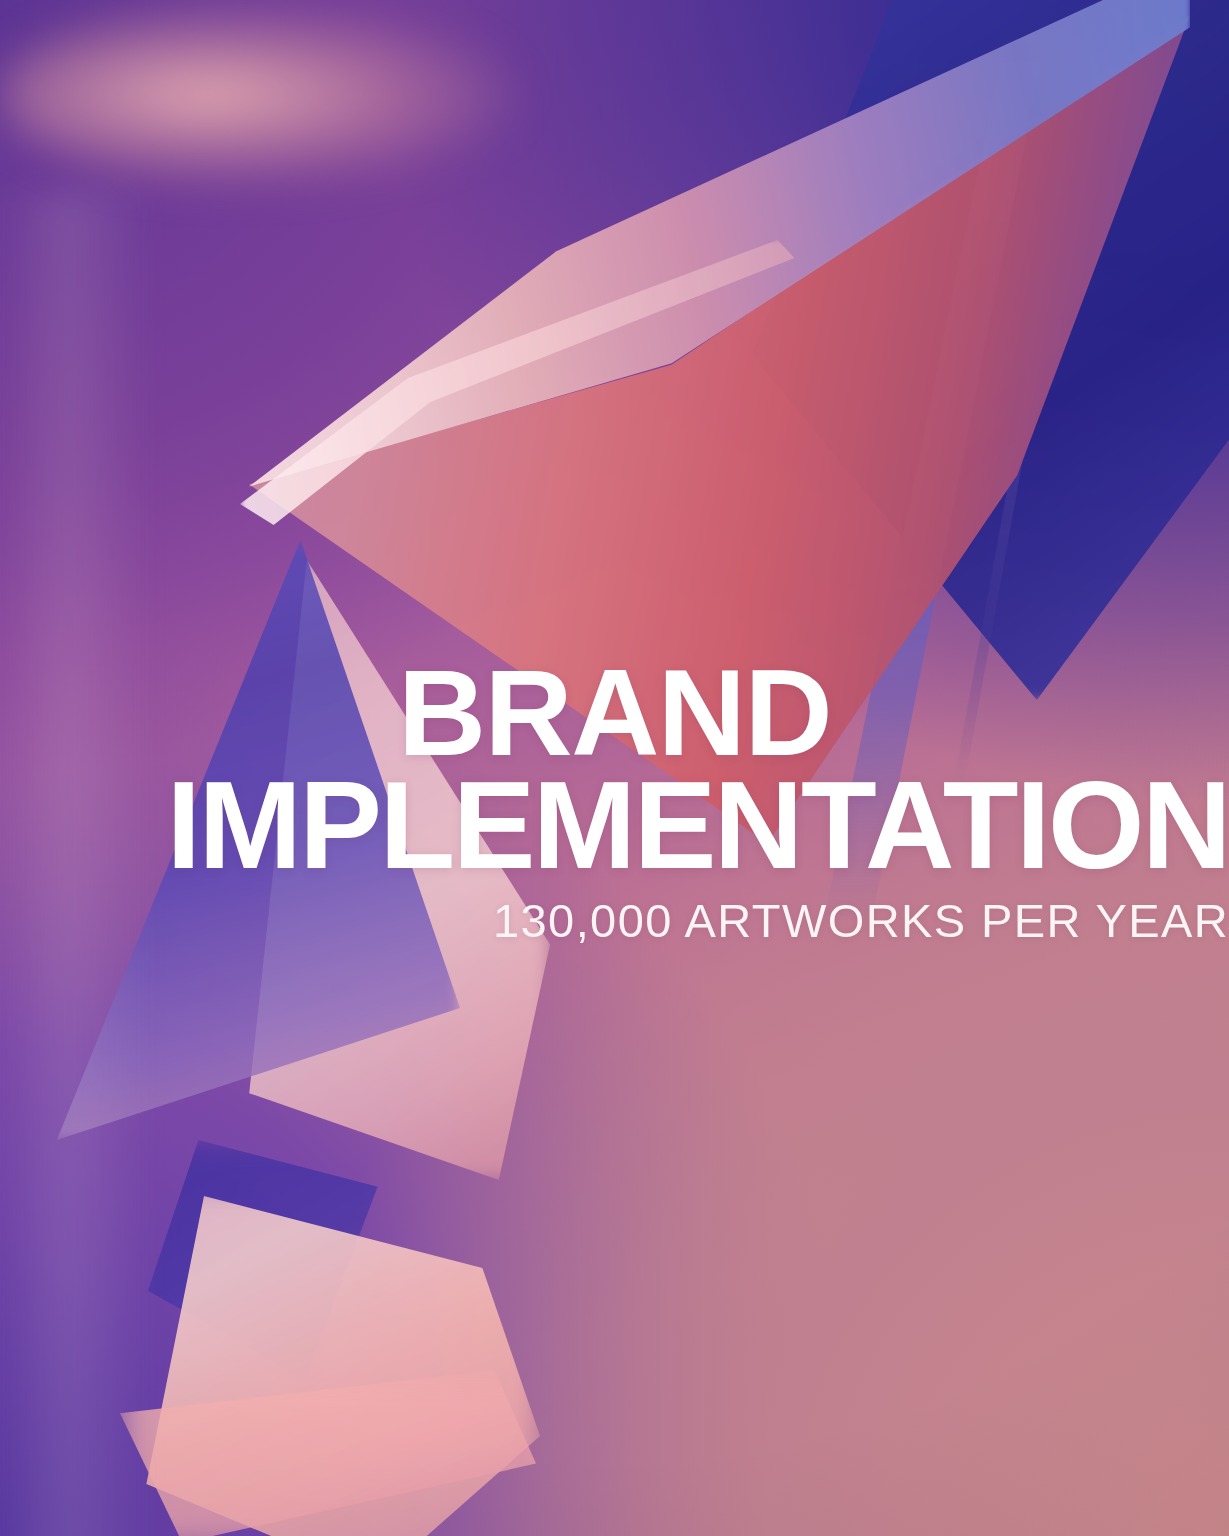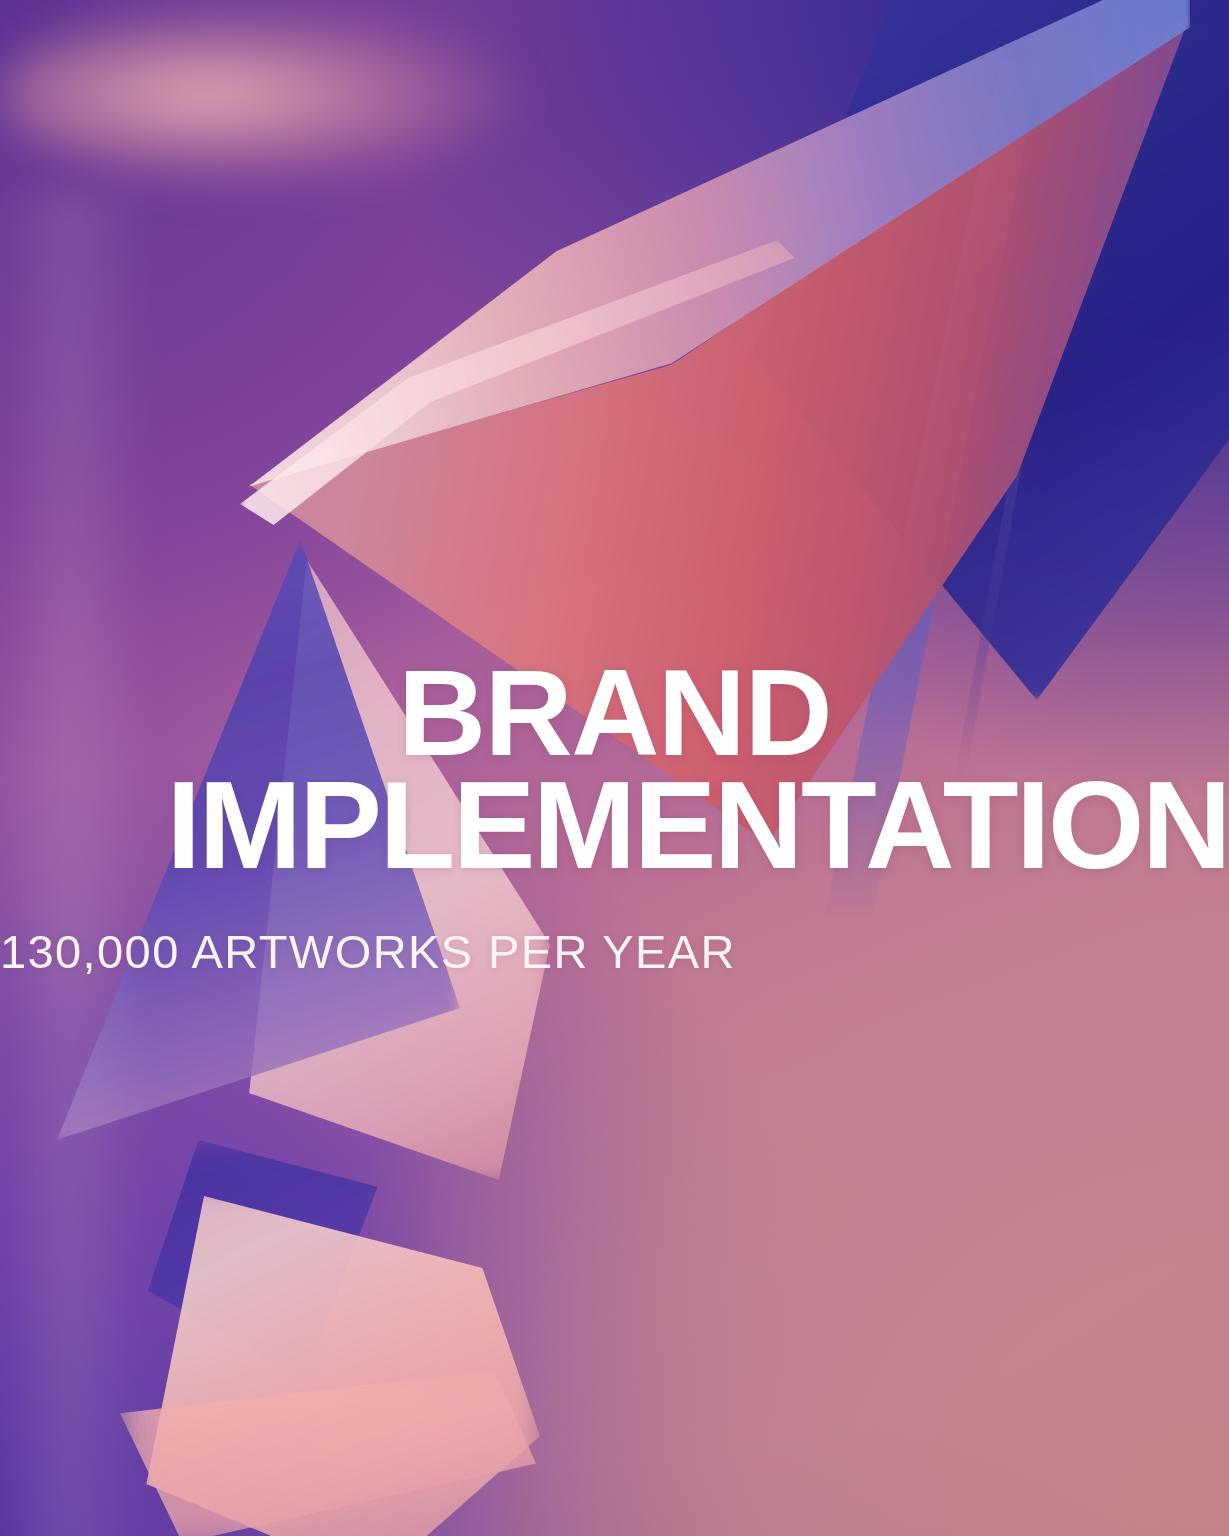--- a/index.html
+++ b/index.html
@@ -245,28 +245,27 @@
     font-size: 124px;
     letter-spacing: -2.5px;
     text-align: right;
   }
 
   .subtitle {
     position: absolute;
     left: 0;
     right: 0;
     top: 893px;
-    text-align: left;
+    text-align: right;
     color: #fbf4f4;
     font-size: 47px;
     font-weight: 300;
     letter-spacing: 1.4px;
     white-space: nowrap;
     text-shadow: 0 1px 6px rgba(120,50,90,0.14);
-    margin-top: 31px;
   }
 </style>
 </head>
 <body>
 
 <div class="poster">
 
   <div class="bg-base"></div>
 
   <div class="shape facet-indigo"></div>

